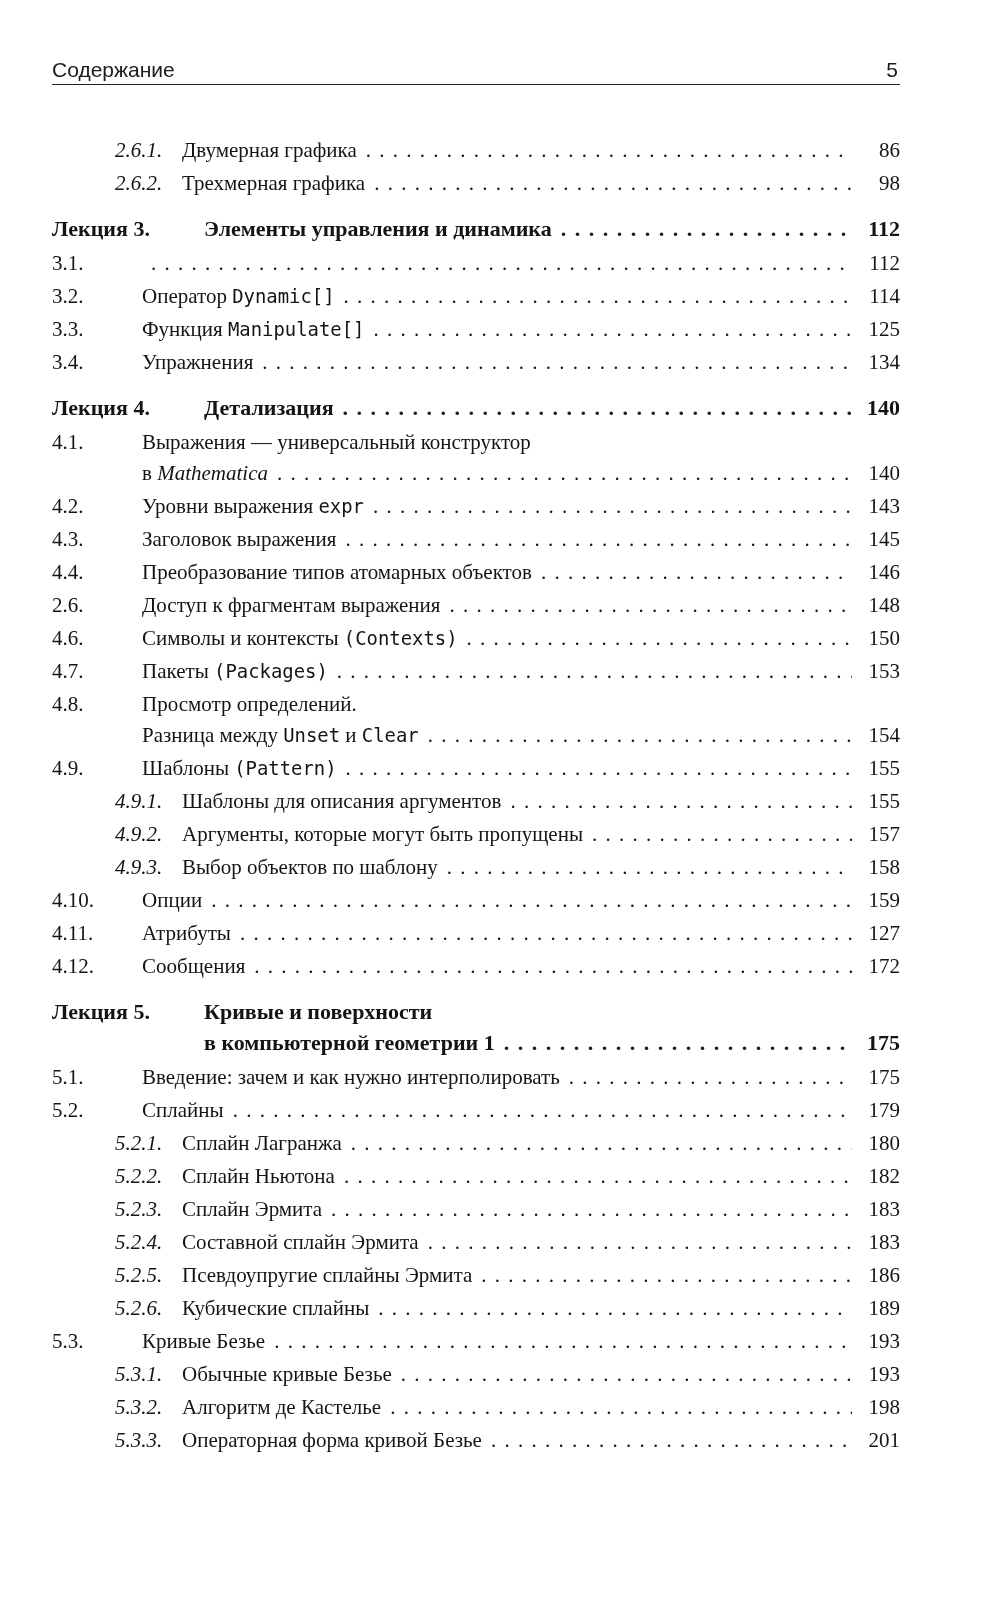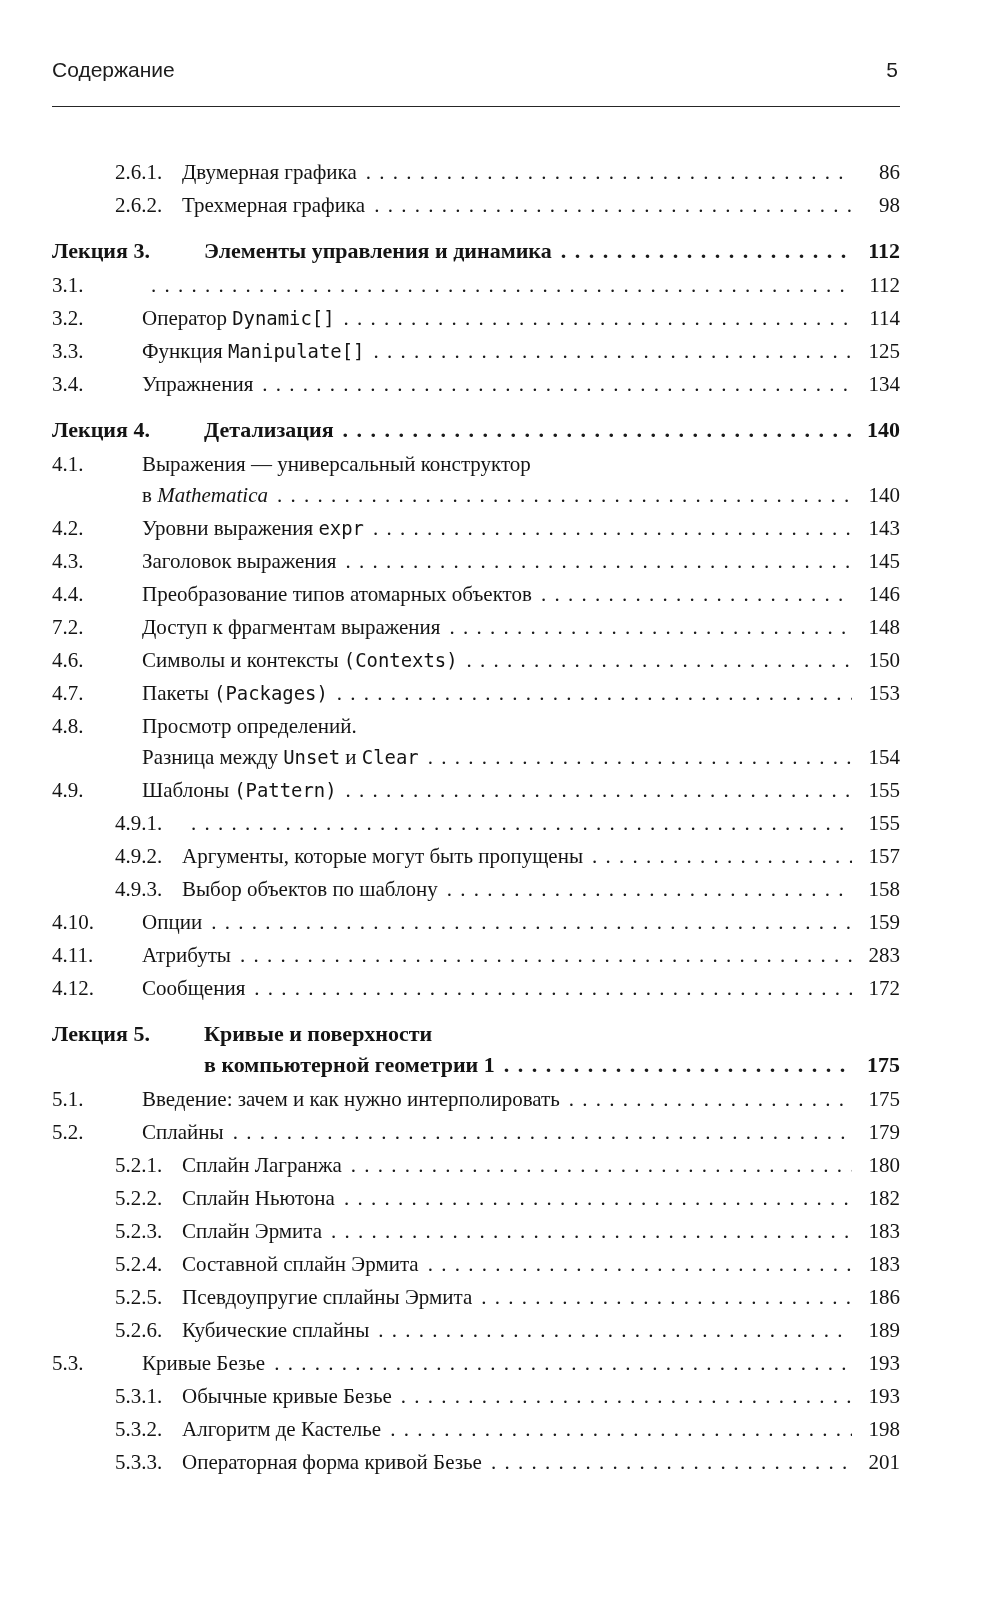--- a/index.html
+++ b/index.html
@@ -16,21 +16,21 @@
     overflow: hidden;
   }
   
   .running-head {
     display: flex;
     justify-content: space-between;
     align-items: baseline;
     font-family: "Liberation Sans", "DejaVu Sans", sans-serif;
     font-size: 21px;
     color: #1c1c1c;
-    padding: 0 2px 24px 0;
+    padding: 0 2px 2px 0;
     border-bottom: 1.6px solid #262626;
   }
   .running-head .rh-page { font-size: 21px; }
 
   
   .toc { margin-top: 50px; font-size: 21px; }
   .entry { margin-bottom: 2px; }
   .entry .line {
     display: flex;
     align-items: baseline;
@@ -40,20 +40,21 @@
   .entry .num { flex: 0 0 auto; box-sizing: border-box; }
   .entry.section .num {
     width: 90px;
     text-align: left;
     padding-right: 17px;
   }
   .entry.subsection .num {
     width: 130px;
     text-align: left;
     padding-left: 63px;
+    font-style: italic;
   }
   .entry.chapter {
     margin-top: 14px;
     margin-bottom: 4px;
     font-weight: bold;
     font-size: 22px;
   }
   .entry.chapter .num { width: 152px; text-align: left; }
   .title { flex: 0 0 auto; }
   .title .mono {
@@ -180,21 +181,21 @@
       <div class="entry section">
         <div class="line">
           <span class="num">4.4.</span>
           <span class="title"><span>Преобразование типов атомарных объектов</span></span>
           <span class="leader">. . . . . . . . . . . . . . . . . . . . . . . . . . . . . . . . . . . . . . . . . . . . . . . . . . . . . . . . . . . . . . . . . . . . . . . . . . . . . . . . . . . . . . . . . . </span>
           <span class="page-num">146</span>
         </div>
       </div>
       <div class="entry section">
         <div class="line">
-          <span class="num">7.2.</span>
+          <span class="num">2.6.</span>
           <span class="title"><span>Доступ к фрагментам выражения</span></span>
           <span class="leader">. . . . . . . . . . . . . . . . . . . . . . . . . . . . . . . . . . . . . . . . . . . . . . . . . . . . . . . . . . . . . . . . . . . . . . . . . . . . . . . . . . . . . . . . . . </span>
           <span class="page-num">148</span>
         </div>
       </div>
       <div class="entry section">
         <div class="line">
           <span class="num">4.6.</span>
           <span class="title"><span>Символы и контексты </span><span class="mono">(Contexts)</span></span>
           <span class="leader">. . . . . . . . . . . . . . . . . . . . . . . . . . . . . . . . . . . . . . . . . . . . . . . . . . . . . . . . . . . . . . . . . . . . . . . . . . . . . . . . . . . . . . . . . . </span>
@@ -225,20 +226,21 @@
         <div class="line">
           <span class="num">4.9.</span>
           <span class="title"><span>Шаблоны </span><span class="mono">(Pattern)</span></span>
           <span class="leader">. . . . . . . . . . . . . . . . . . . . . . . . . . . . . . . . . . . . . . . . . . . . . . . . . . . . . . . . . . . . . . . . . . . . . . . . . . . . . . . . . . . . . . . . . . </span>
           <span class="page-num">155</span>
         </div>
       </div>
       <div class="entry subsection">
         <div class="line">
           <span class="num">4.9.1.</span>
+          <span class="title"><span>Шаблоны для описания аргументов</span></span>
           <span class="leader">. . . . . . . . . . . . . . . . . . . . . . . . . . . . . . . . . . . . . . . . . . . . . . . . . . . . . . . . . . . . . . . . . . . . . . . . . . . . . . . . . . . . . . . . . . </span>
           <span class="page-num">155</span>
         </div>
       </div>
       <div class="entry subsection">
         <div class="line">
           <span class="num">4.9.2.</span>
           <span class="title"><span>Аргументы, которые могут быть пропущены</span></span>
           <span class="leader">. . . . . . . . . . . . . . . . . . . . . . . . . . . . . . . . . . . . . . . . . . . . . . . . . . . . . . . . . . . . . . . . . . . . . . . . . . . . . . . . . . . . . . . . . . </span>
           <span class="page-num">157</span>
@@ -258,21 +260,21 @@
           <span class="title"><span>Опции</span></span>
           <span class="leader">. . . . . . . . . . . . . . . . . . . . . . . . . . . . . . . . . . . . . . . . . . . . . . . . . . . . . . . . . . . . . . . . . . . . . . . . . . . . . . . . . . . . . . . . . . </span>
           <span class="page-num">159</span>
         </div>
       </div>
       <div class="entry section">
         <div class="line">
           <span class="num">4.11.</span>
           <span class="title"><span>Атрибуты</span></span>
           <span class="leader">. . . . . . . . . . . . . . . . . . . . . . . . . . . . . . . . . . . . . . . . . . . . . . . . . . . . . . . . . . . . . . . . . . . . . . . . . . . . . . . . . . . . . . . . . . </span>
-          <span class="page-num">283</span>
+          <span class="page-num">127</span>
         </div>
       </div>
       <div class="entry section">
         <div class="line">
           <span class="num">4.12.</span>
           <span class="title"><span>Сообщения</span></span>
           <span class="leader">. . . . . . . . . . . . . . . . . . . . . . . . . . . . . . . . . . . . . . . . . . . . . . . . . . . . . . . . . . . . . . . . . . . . . . . . . . . . . . . . . . . . . . . . . . </span>
           <span class="page-num">172</span>
         </div>
       </div>

